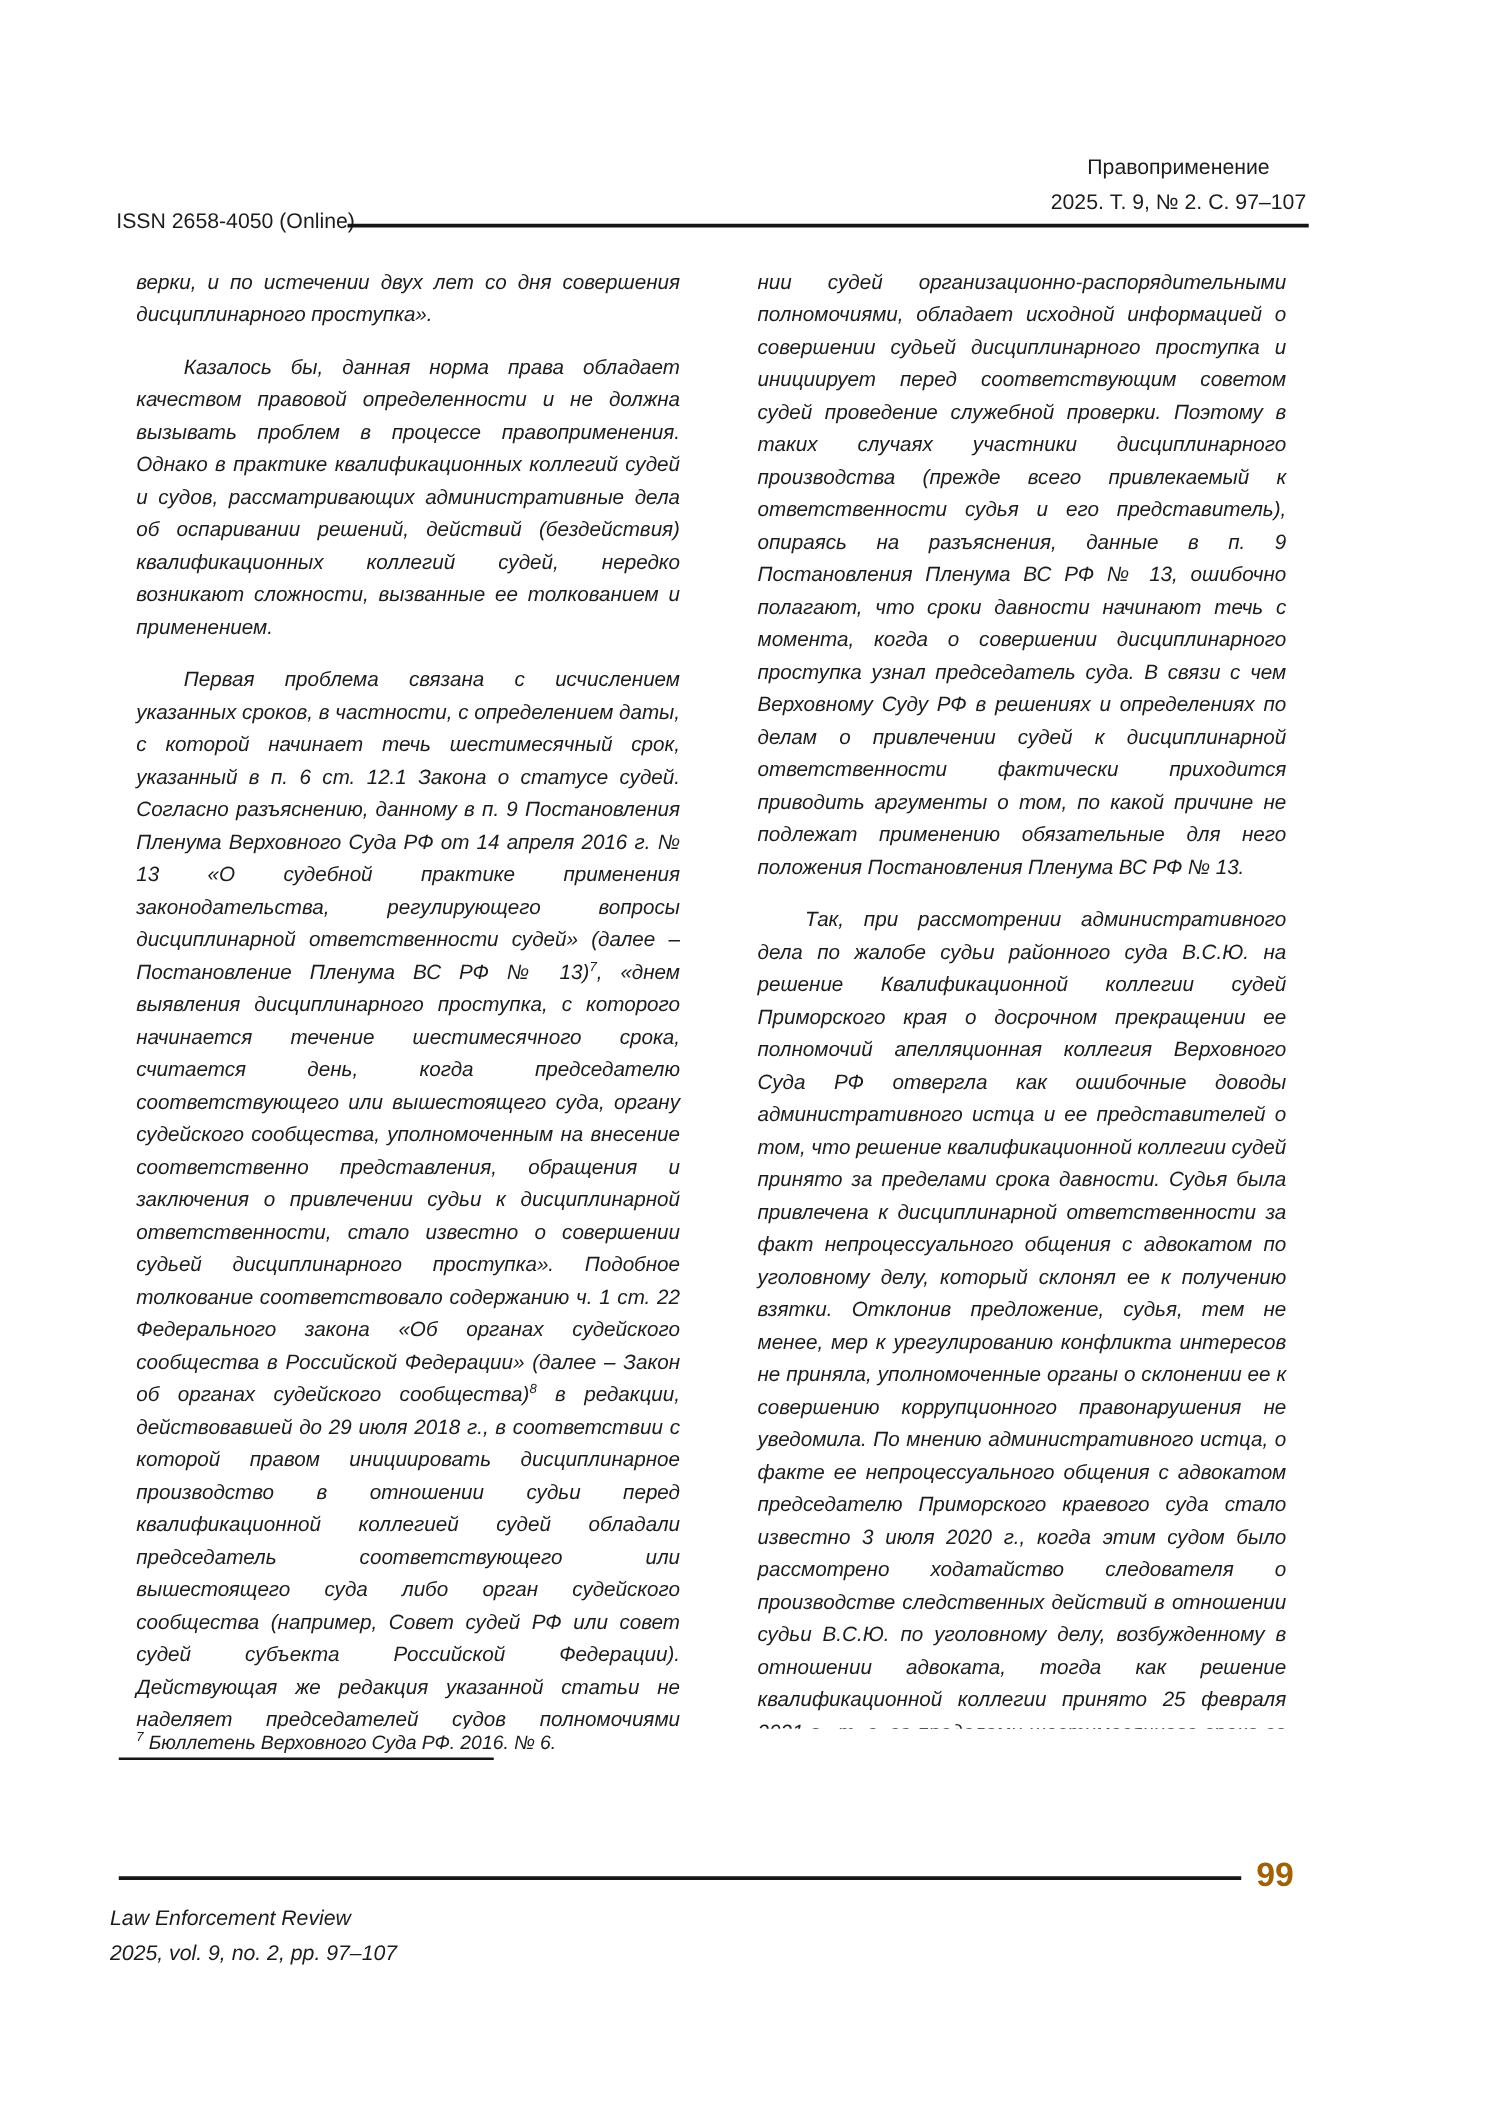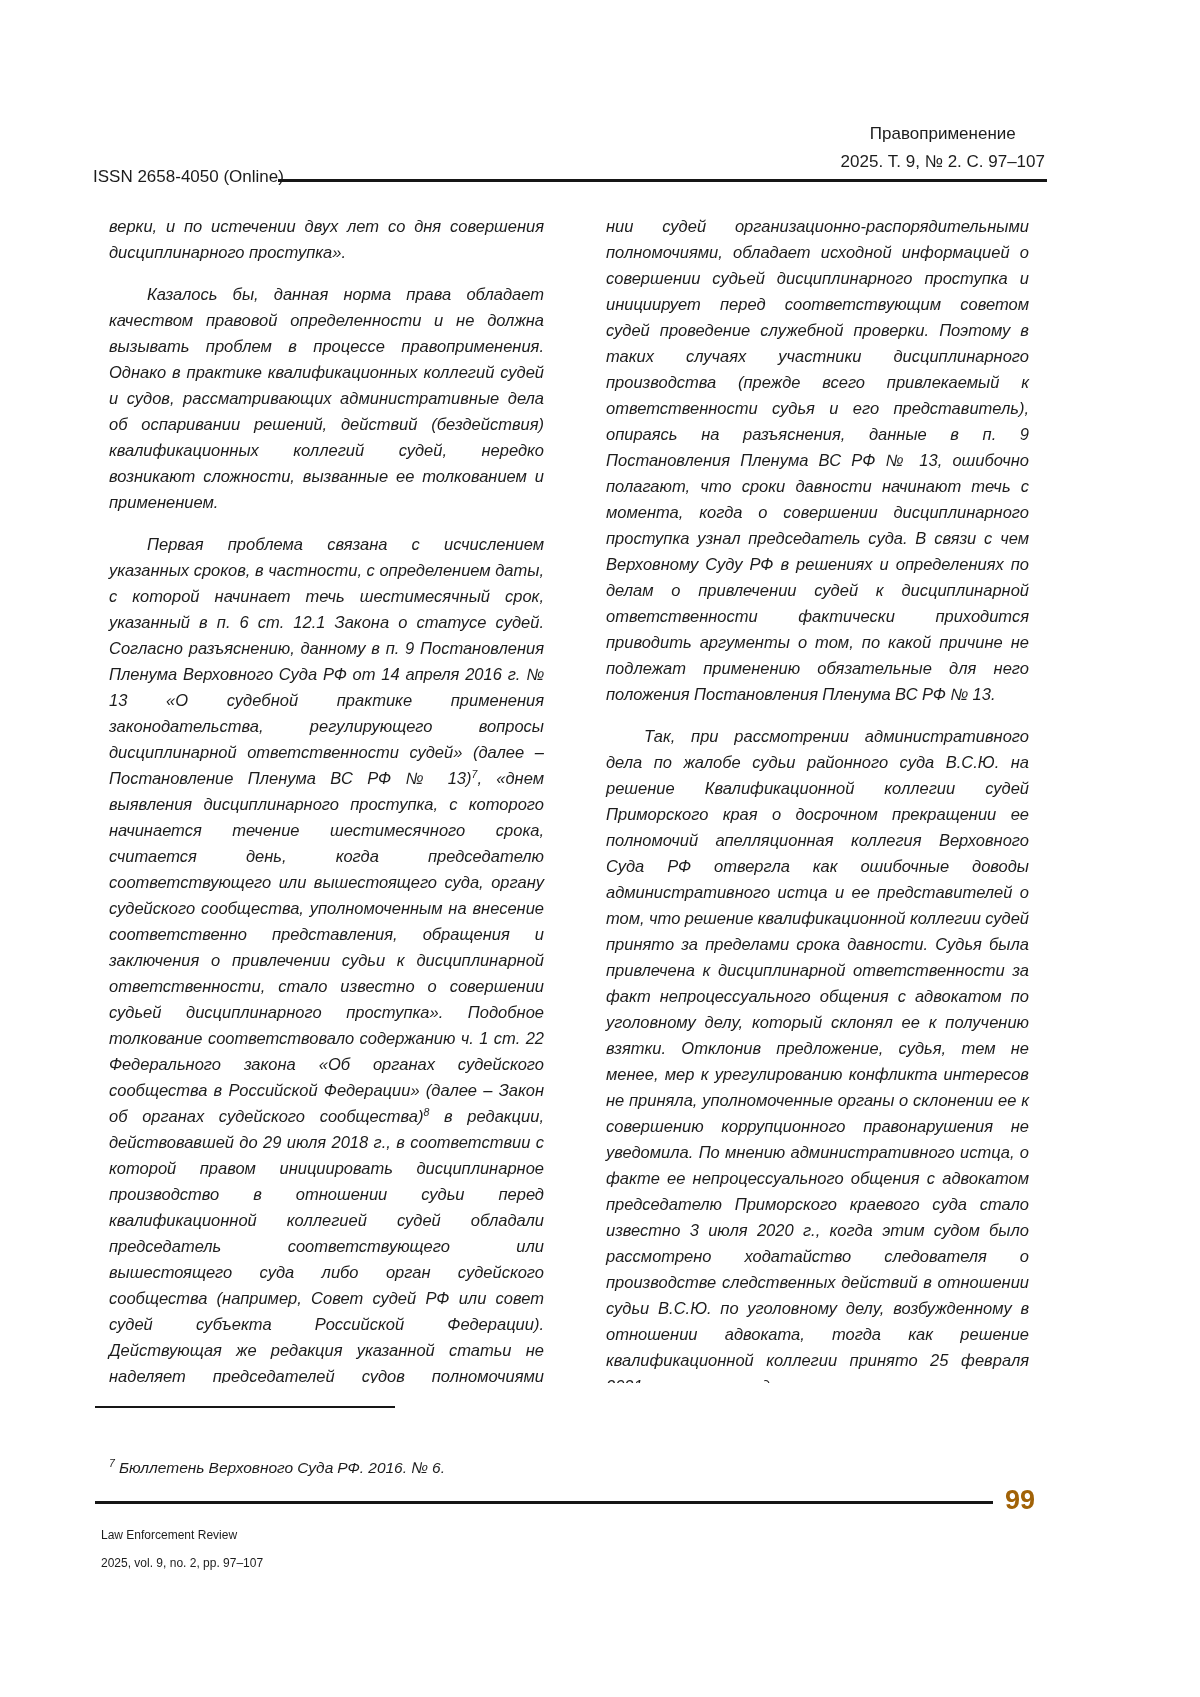--- a/index.html
+++ b/index.html
@@ -27,29 +27,29 @@
     hyphens:auto;
     -webkit-hyphens:auto;
     word-spacing:-0.2px;
     font-style:italic;
   }
   .para.indent{text-indent:38px;}
   .para.cont{text-align-last:justify;}
   sup{font-size:10.5px;line-height:0;vertical-align:super;}
   
   .fn-sep{position:absolute;left:95px;top:1406px;width:300px;height:2px;background:#161616;}
-  .fn{position:absolute;top:1439px;overflow:hidden;}
+  .fn{position:absolute;top:1366px;overflow:hidden;}
   .fn-left{left:93px;width:467px;height:84px;}
   .fn-right{left:590px;width:455px;height:84px;}
   .fn .para{font-size:15.5px;line-height:26px;}
   
   .pn-rule{position:absolute;left:95px;top:1501px;width:898px;height:3px;background:#161616;}
   .page-number{position:absolute;left:1005px;top:1485px;font-size:27px;font-weight:bold;color:#a16207;}
   
-  .footer{position:absolute;left:101px;top:1521px;font-size:12px;line-height:28px;}
+  .footer{position:absolute;left:88px;top:1521px;font-size:17px;line-height:28px;font-style:italic;}
 </style>
 </head>
 <body>
 
 <div class="page">
 
   <div class="issn">ISSN 2658-4050 (Online)</div>
   <div class="jr-head">
     <div>Правоприменение</div>
     <div>2025. Т. 9, № 2. С. 97–107</div>

